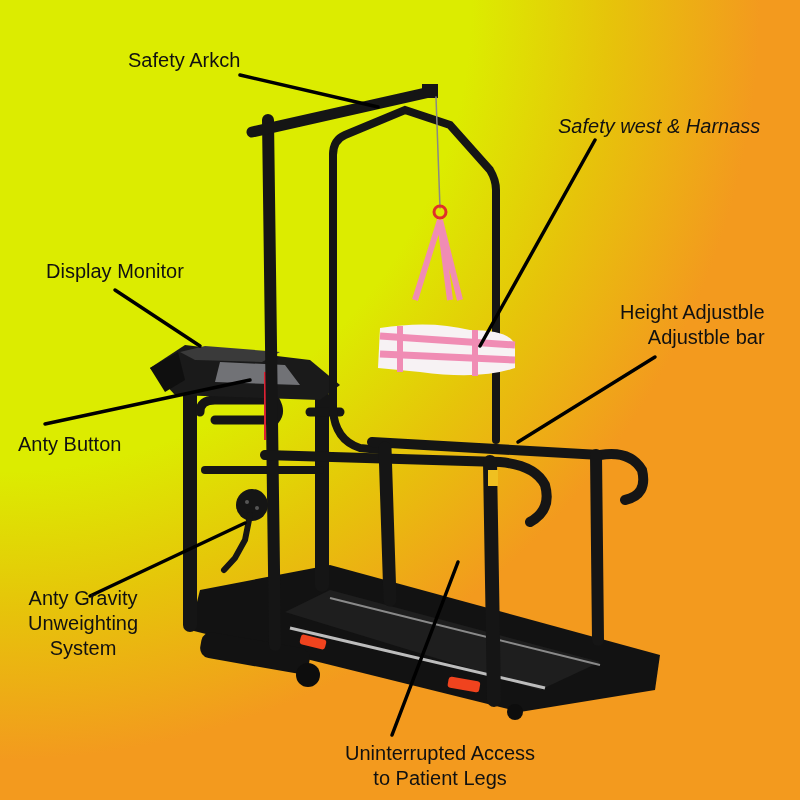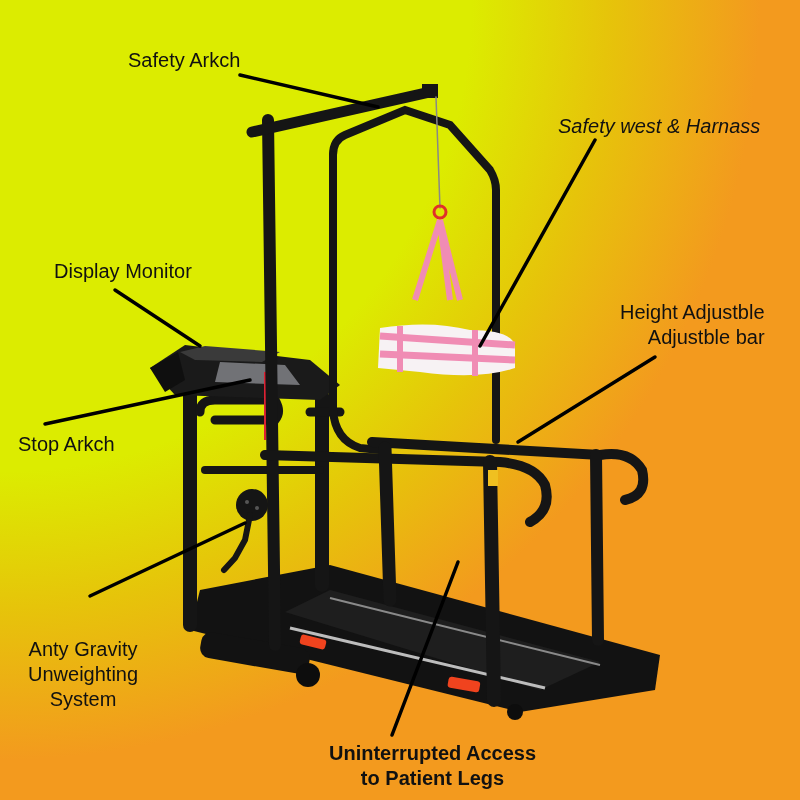--- a/index.html
+++ b/index.html
@@ -89,31 +89,31 @@
     <line x1="392" y1="735" x2="458" y2="562"></line>
   </g>
 </svg>
 
 <div class="label" style="left:128px; top:48px;">
   <span>Safety Arkch</span>
 </div>
 <div class="label" style="left:558px; top:114px;font-style:italic;">
   <span>Safety west &amp; Harnass</span>
 </div>
-<div class="label" style="left:54px; top:259px;">
+<div class="label" style="left:46px; top:259px;">
   <span>Display Monitor</span>
 </div>
 <div class="label" style="left:620px; top:300px;text-align:right;">
   <span>Height Adjustble</span>
   <span>Adjustble bar</span>
 </div>
 <div class="label" style="left:18px; top:432px;">
-  <span>Stop Arkch</span>
+  <span>Anty Button</span>
 </div>
-<div class="label" style="left:28px; top:637px;">
+<div class="label" style="left:28px; top:586px;">
   <span>Anty Gravity</span>
   <span>Unweighting</span>
   <span>System</span>
 </div>
-<div class="label" style="left:329px; top:741px;font-weight:bold;">
+<div class="label" style="left:345px; top:741px;">
   <span>Uninterrupted Access</span>
   <span>to Patient Legs</span>
 </div>
 
 </body></html>

